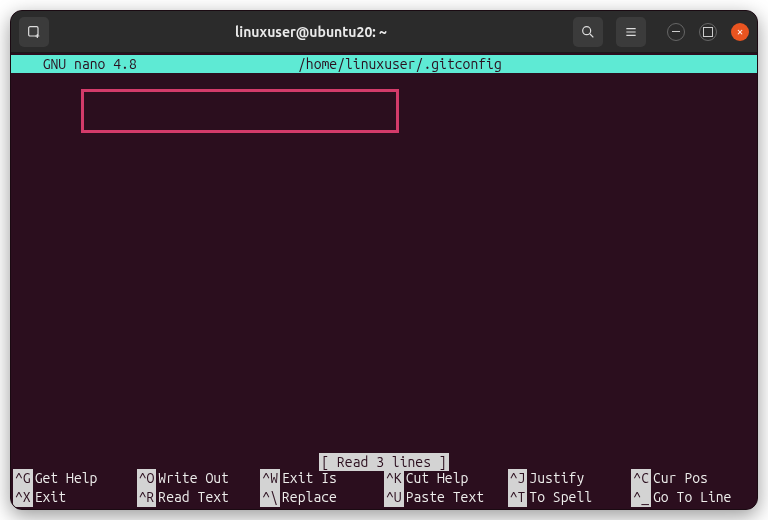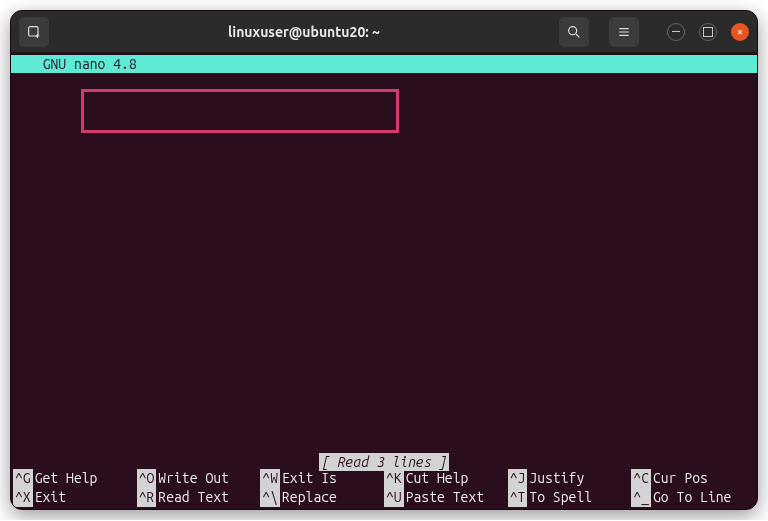--- a/index.html
+++ b/index.html
@@ -21,21 +21,21 @@
     display: flex;
     flex-direction: column;
     border: 1px solid #1a0a12;
   }
   .titlebar {
     height: 42px;
     background: #2b2b2b;
     display: flex;
     align-items: center;
     padding: 0 8px;
-    gap: 20px;
+    gap: 13px;
     color: #e0e0e0;
     border-bottom: 1px solid #1a1a1a;
   }
   .tb-btn {
     width: 30px;
     height: 30px;
     border-radius: 5px;
     background: #3b3b3b;
     display: flex;
     align-items: center;
@@ -98,21 +98,20 @@
     position:absolute;
     bottom: 38px;
     left:0; right:0;
     text-align:center;
   }
   .status-inner {
     display:inline-block;
     background:#d3d3d3;
     color:#2b0e1e;
     padding:0 2px;
-    font-style:italic;
   }
   .shortcuts {
     position:absolute;
     bottom:0; left:0; right:0;
     display:grid;
     grid-template-columns: repeat(6, 1fr);
     color:#eeeeec;
     font-size:14px;
     line-height:1.35;
     padding:0 2px 2px 2px;
@@ -155,20 +154,21 @@
     <div class="win-controls">
       <div class="win-circle win-min"></div>
       <div class="win-circle win-max"></div>
       <div class="win-circle win-close"></div>
     </div>
   </div>
 
   <div class="terminal">
     <div class="nano-header">
       <span class="app">  GNU nano 4.8</span>
+      <span class="path">/home/linuxuser/.gitconfig</span>
       <span style="width:90px"></span>
     </div>
 
     <div class="highlight-box" style="left:70px; top:36px; width:318px; height:44px;"></div>
 
     <div class="status-line">
       <span class="status-inner">[ Read 3 lines ]</span>
     </div>
 
     <div class="shortcuts">

